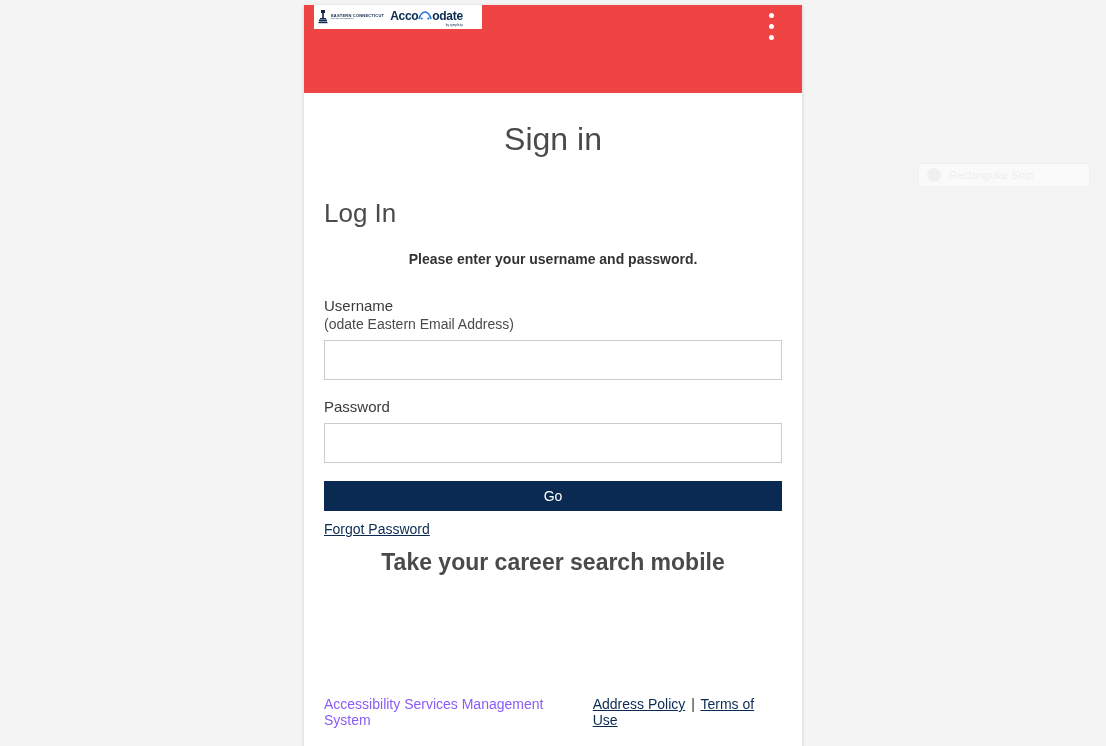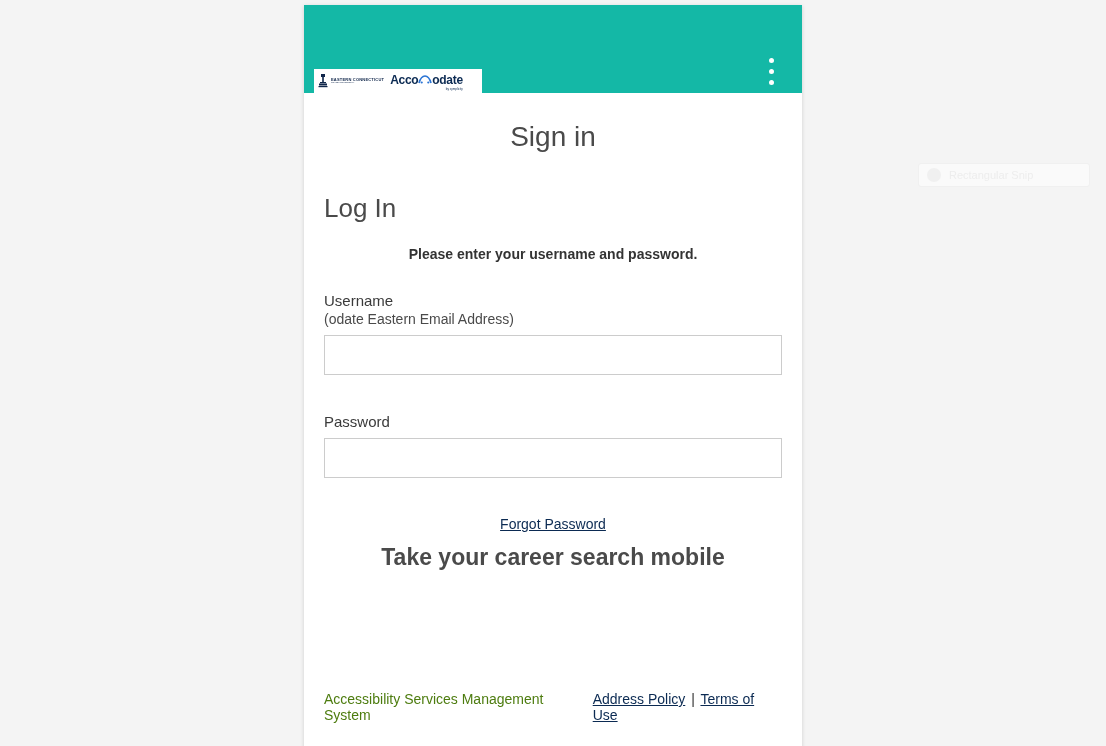--- a/index.html
+++ b/index.html
@@ -16,24 +16,24 @@
 
   .card {
     width: 498px;
     margin: 5px auto 0 auto;
     background: #ffffff;
     box-shadow: 0 1px 4px rgba(0,0,0,0.15);
     position: relative;
   }
 
   .topbar {
-    background: #14b8a6;
+    background: #ef4444;
     height: 88px;
     display: flex;
-    align-items: flex-end;
+    align-items: flex-start;
     justify-content: space-between;
     padding: 0 20px 0 10px;
   }
 
   .logo-strip {
     width: 168px;
     height: 24px;
     background: #ffffff;
     display: flex;
     align-items: center;
@@ -99,21 +99,21 @@
     border-radius: 50%;
     background: #ffffff;
     display: block;
   }
 
   .content {
     padding: 20px 20px 30px 20px;
   }
 
   h1.signin {
-    font-size: 28px;
+    font-size: 32px;
     font-weight: 400;
     color: #4a4a4a;
     text-align: center;
     margin: 8px 0 40px 0;
   }
 
   h2.login {
     font-size: 26px;
     font-weight: 400;
     color: #4a4a4a;
@@ -143,36 +143,36 @@
   .text-input {
     width: 100%;
     height: 40px;
     border: 1px solid #ccc;
     background: #fff;
     font-size: 14px;
     padding: 6px 10px;
     outline: none;
   }
 
-  .field-block { margin-bottom: 38px; }
+  .field-block { margin-bottom: 18px; }
 
   .go-btn {
     width: 100%;
     height: 30px;
     background: #0b2a52;
     color: #ffffff;
     border: none;
     font-size: 14px;
     font-weight: 500;
     cursor: pointer;
   }
 
   .forgot {
     display: block;
-    text-align: center;
+    text-align: left;
     margin-top: 10px;
     font-size: 14px;
     color: #0b2a52;
     text-decoration: underline;
     cursor: pointer;
   }
 
   h3.mobile {
     text-align: center;
     font-size: 23px;
@@ -183,21 +183,21 @@
 
   .footer {
     display: flex;
     justify-content: space-between;
     align-items: center;
     padding: 0 20px 30px 20px;
     margin-top: 90px;
   }
   .footer-left {
     font-size: 14px;
-    color: #4d7c0f;
+    color: #8b5cf6;
   }
   .footer-right {
     font-size: 14px;
     color: #333;
   }
   .footer-right a {
     color: #0b2a52;
     text-decoration: underline;
     cursor: pointer;
   }
@@ -276,20 +276,21 @@
       <div class="field-label">Username</div>
       <div class="field-sub">(odate Eastern Email Address)</div>
       <input type="text" class="text-input" value="" style="">
     </div>
 
     <div class="field-block">
       <div class="field-label" style="margin-bottom:8px;">Password</div>
       <input type="password" class="text-input" value="" style="">
     </div>
 
+    <button class="go-btn">Go</button>
     <a class="forgot">Forgot Password</a>
 
     <h3 class="mobile">Take your career search mobile</h3>
   </div>
 
   <div class="footer">
     <div class="footer-left">Accessibility Services Management System</div>
     <div class="footer-right">
       <a>Address Policy</a>
       <span class="footer-sep">|</span>

